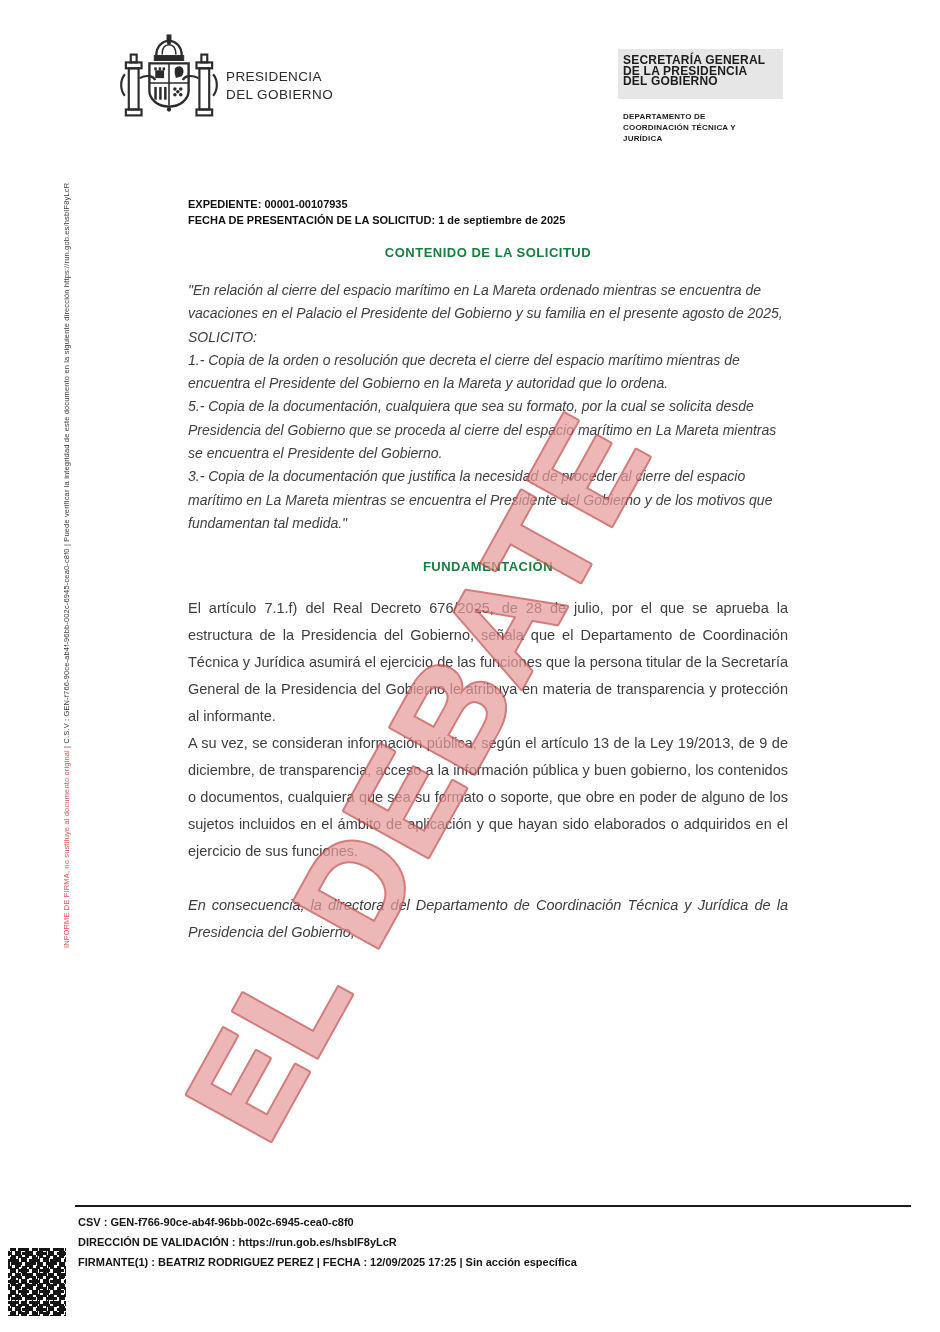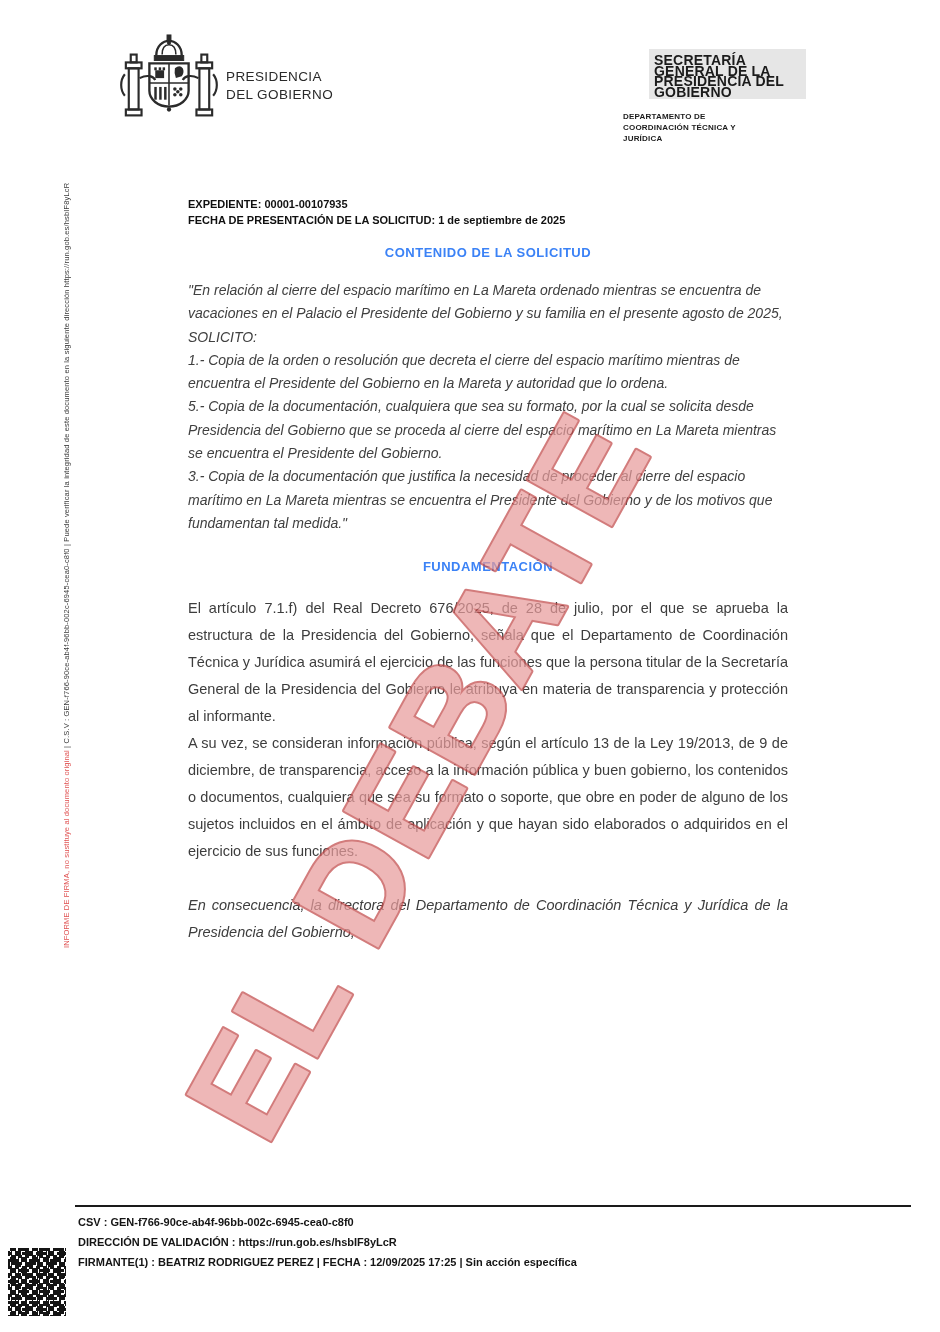--- a/index.html
+++ b/index.html
@@ -8,34 +8,34 @@
     font-family:"Liberation Sans", sans-serif;color:#3b3b3b;
   }
   
   .coat{position:absolute;left:118px;top:32px;width:102px;height:104px;}
   .org-name{
     position:absolute;left:226px;top:68px;font-size:13.5px;line-height:18px;
     color:#2a2a2a;letter-spacing:.4px;
   }
   .secretariat-box{
     position:absolute;left:618px;top:49px;width:144px;height:38px;
-    background:#e6e6e6;padding:6px 8px 6px 5px;
-    font-size:14px;font-weight:bold;line-height:10.5px;color:#1b1b1b;letter-spacing:.2px;margin-left:31px;
+    background:#e6e6e6;padding:6px 16px 6px 5px;
+    font-size:12px;font-weight:bold;line-height:10.5px;color:#1b1b1b;letter-spacing:.2px;
   }
   .department{
     position:absolute;left:623px;top:111px;width:150px;
     font-size:8px;font-weight:bold;line-height:11px;color:#1b1b1b;letter-spacing:.2px;
   }
   
   .content{position:absolute;left:188px;top:197px;width:600px;}
   .case-lines div{font-size:11px;font-weight:bold;line-height:15.5px;color:#101010;}
   .intro{margin-top:11px;font-size:14.5px;line-height:27px;text-align:justify;color:#3d3d3d;}
   .redaction{display:inline-block;width:318px;height:17px;background:#000;vertical-align:-3px;margin-right:7px;}
   .section-title{
-    text-align:center;font-size:13px;font-weight:bold;color:#3b82f6;
+    text-align:center;font-size:13px;font-weight:bold;color:#15803d;
     letter-spacing:.5px;margin:0;
   }
   .title-contenido{margin-top:17px;}
   .quote{margin-top:19px;font-style:italic;font-size:14px;line-height:23.3px;color:#404040;}
   .quote p{margin:0;}
   .title-fundamentacion{margin-top:24px;}
   .body-p{font-size:14.5px;line-height:27px;text-align:justify;color:#3d3d3d;margin:0;}
   .p1{margin-top:21px;}
   .p2{}
   .p3{margin-top:27px;font-style:italic;}

